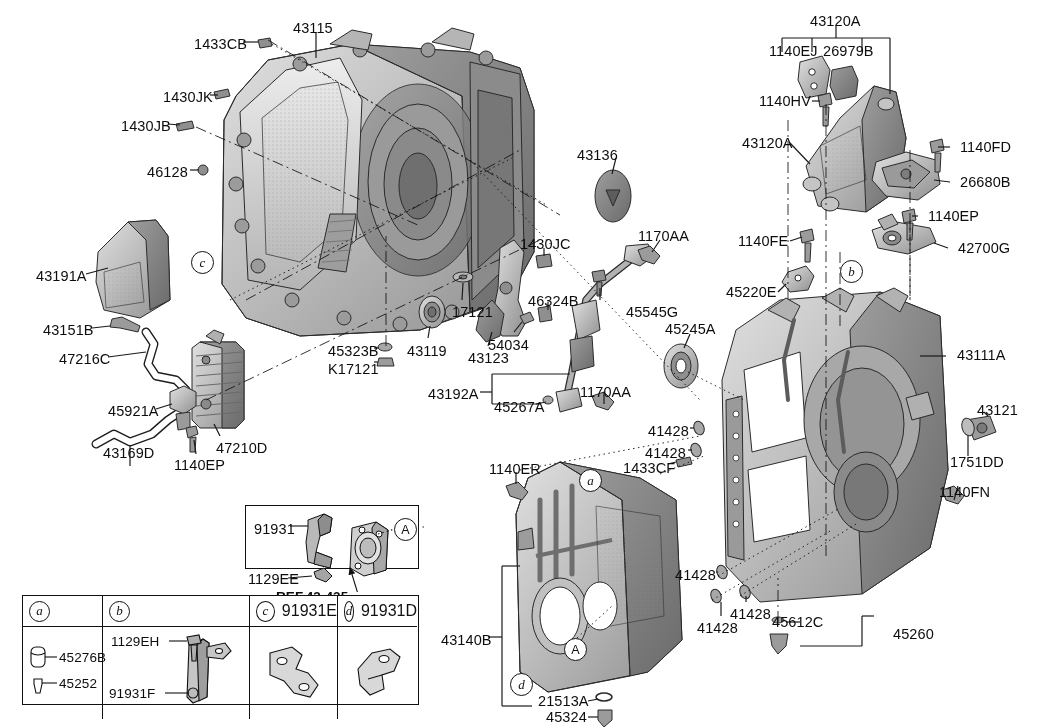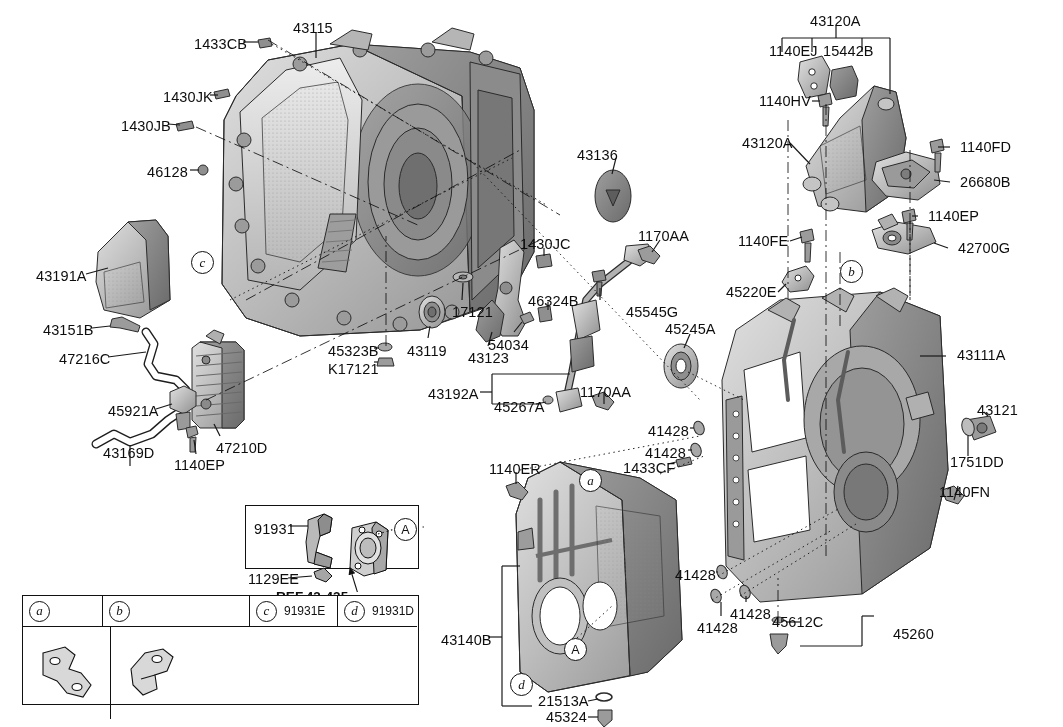--- a/index.html
+++ b/index.html
@@ -55,21 +55,21 @@
   }
   #legend .cell:last-child{border-right:none;}
   #legend .hdr{
     border-bottom:1.6px solid #111;
     height:31px;
     display:flex;align-items:center;
     padding-left:6px;
     gap:7px;
   }
   #legend .hdr .circ{position:static;width:19px;height:19px;}
-  #legend .hdr .htxt{font-size:12px;}
+  #legend .hdr .htxt{font-size:16px;}
   #legend .body{height:92px;position:relative;}
   
   #refbox{
     position:absolute;
     border:1.6px solid #111;
     box-sizing:border-box;
     background:#fff;
   }
   .ulined{border-bottom:2px solid #111;padding-bottom:1px;}
   
@@ -577,21 +577,21 @@
     <span class="lbl" style="left:675px;top:568px">41428</span>
     <span class="lbl" style="left:730px;top:607px">41428</span>
     <span class="lbl" style="left:697px;top:621px">41428</span>
     <span class="lbl" style="left:441px;top:633px">43140B</span>
     <span class="lbl" style="left:538px;top:694px">21513A</span>
     <span class="lbl" style="left:546px;top:710px">45324</span>
     <span class="lbl" style="left:772px;top:615px">45612C</span>
     <span class="lbl" style="left:893px;top:627px">45260</span>
     <span class="lbl" style="left:810px;top:14px">43120A</span>
     <span class="lbl" style="left:769px;top:44px">1140EJ</span>
-    <span class="lbl" style="left:823px;top:44px">15442B</span>
+    <span class="lbl" style="left:823px;top:44px">26979B</span>
     <span class="lbl" style="left:759px;top:94px">1140HV</span>
     <span class="lbl" style="left:742px;top:136px">43120A</span>
     <span class="lbl" style="left:960px;top:140px">1140FD</span>
     <span class="lbl" style="left:960px;top:175px">26680B</span>
     <span class="lbl" style="left:928px;top:209px">1140EP</span>
     <span class="lbl" style="left:958px;top:241px">42700G</span>
     <span class="lbl" style="left:738px;top:234px">1140FE</span>
     <span class="lbl" style="left:726px;top:285px">45220E</span>
     <span class="lbl" style="left:957px;top:348px">43111A</span>
     <span class="lbl" style="left:977px;top:403px">43121</span>
@@ -653,21 +653,54 @@
         <span class="circ">c</span>
         <span class="htxt">91931E</span>
       </div>
       <div class="cell hdr" style="width:79px">
         <span class="circ">d</span>
         <span class="htxt">91931D</span>
       </div>
     </div>
     <div class="row">
 
-
+      <div class="cell body" style="width:80px">
+        <svg width="80" height="92" viewBox="0 0 80 92">
+          <g stroke="#111" stroke-width="1.1">
+            <rect x="8" y="20" width="14" height="20" rx="5" fill="#fff"></rect>
+            <path d="M8,26 Q15,30 22,26" fill="none"></path>
+            <path d="M11,52 L19,52 L19,57 L17,66 L13,66 L11,57 Z" fill="#fff"></path>
+            <path d="M22,30 L34,30" fill="none"></path>
+            <path d="M19,56 L34,56" fill="none"></path>
+          </g>
+        </svg>
+        <span class="lbl" style="left:36px;top:24px;font-size:13.5px">45276B</span>
+        <span class="lbl" style="left:36px;top:50px;font-size:13.5px">45252</span>
+      </div>
+
+      <div class="cell body" style="width:147px">
+        <svg width="147" height="92" viewBox="0 0 147 92">
+          <g stroke="#111" stroke-width="1.1">
+
+            <path d="M86,18 L100,12 L106,16 L104,70 L90,76 L84,70 Z" fill="#c6c6c6"></path>
+            <path d="M100,12 L106,16 L104,70 L96,74 L94,18 Z" fill="#9e9e9e"></path>
+            <path d="M104,20 L122,16 L128,24 L120,32 L104,30 Z" fill="#c6c6c6"></path>
+            <ellipse cx="116" cy="24" rx="3.5" ry="2.5" fill="#fff"></ellipse>
+
+            <path d="M84,10 L96,8 L98,16 L86,18 Z" fill="#aeaeae"></path>
+            <path d="M88,18 L94,18 L93,34 L89,34 Z" fill="#aeaeae"></path>
+
+            <circle cx="90" cy="66" r="5" fill="#bdbdbd"></circle>
+            <path d="M66,14 L84,14" fill="none"></path>
+            <path d="M62,66 L86,66" fill="none"></path>
+          </g>
+        </svg>
+        <span class="lbl" style="left:8px;top:8px;font-size:13.5px">1129EH</span>
+        <span class="lbl" style="left:6px;top:60px;font-size:13.5px">91931F</span>
+      </div>
 
       <div class="cell body" style="width:88px">
         <svg width="88" height="92" viewBox="0 0 88 92">
           <g stroke="#111" stroke-width="1.1" fill="#d8d8d8">
             <path d="M20,26 L42,20 L52,28 L46,42 L58,46 L68,58 L60,70 L44,66 L34,54 L20,48 Z"></path>
             <ellipse cx="32" cy="34" rx="5" ry="3.5" fill="#fff"></ellipse>
             <ellipse cx="54" cy="60" rx="5" ry="3.5" fill="#fff"></ellipse>
           </g>
         </svg>
       </div>

